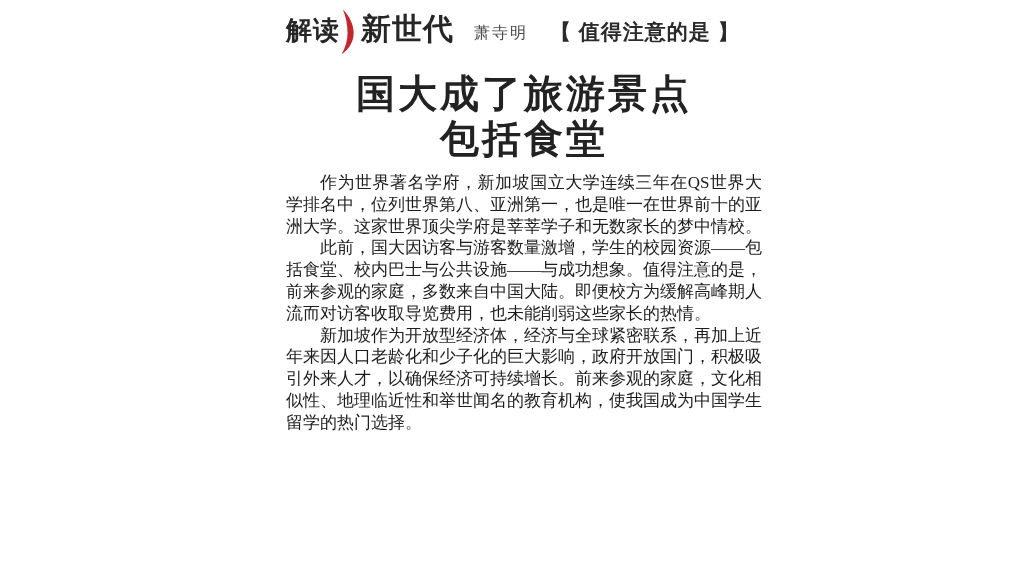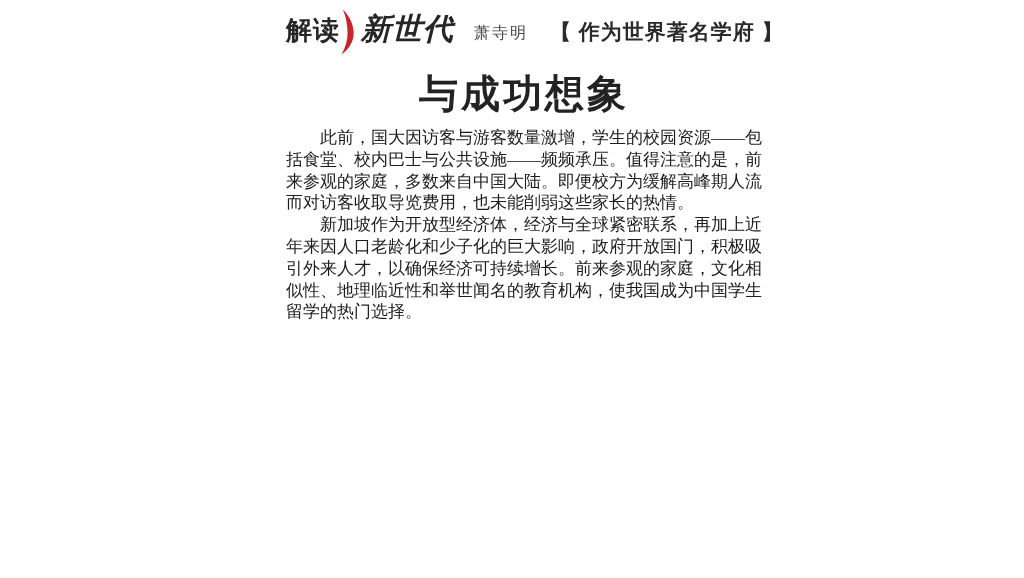--- a/index.html
+++ b/index.html
@@ -44,21 +44,20 @@
   }
   .logo-paren {
     margin: 0 5px 0 1px;
     flex: none;
   }
   .logo-part2 {
     font-size: 30px;
     line-height: 1.2;
     padding-top: 2px;
     letter-spacing: 1px;
-    font-style: italic;
   }
   .author {
     font-family: Liberation Serif, serif;
     font-size: 16px;
     color: #4a4a4a;
     margin-left: 20px;
     padding-top: 14px;
     letter-spacing: 2px;
   }
   .section-label {
@@ -105,26 +104,28 @@
       <div class="logo">
         <span class="logo-part1">解读</span>
         <span class="logo-paren">
           <svg width="15" height="46" viewBox="0 0 16 48" aria-hidden="true">
             <path d="M2,0 C9,7 13.5,16 13.5,25 C13.5,34 9,42 0.5,48 C5,40 7,32.5 7,25 C7,16 5,7 2,0 Z" fill="#c4262c"></path>
           </svg>
         </span>
         <span class="logo-part2">新世代</span>
       </div>
       <div class="author">萧寺明</div>
-      <div class="section-label">【 作为世界著名学府 】</div>
+      <div class="section-label">【 值得注意的是 】</div>
     </div>
 
     <h1 class="headline">
-      <div>与成功想象</div>
+      <div>国大成了旅游景点</div>
+      <div>包括食堂</div>
     </h1>
 
     <div class="article-body">
-      <p>此前，国大因访客与游客数量激增，学生的校园资源——包括食堂、校内巴士与公共设施——频频承压。值得注意的是，前来参观的家庭，多数来自中国大陆。即便校方为缓解高峰期人流而对访客收取导览费用，也未能削弱这些家长的热情。</p>
+      <p>作为世界著名学府，新加坡国立大学连续三年在QS世界大学排名中，位列世界第八、亚洲第一，也是唯一在世界前十的亚洲大学。这家世界顶尖学府是莘莘学子和无数家长的梦中情校。</p>
+      <p>此前，国大因访客与游客数量激增，学生的校园资源——包括食堂、校内巴士与公共设施——与成功想象。值得注意的是，前来参观的家庭，多数来自中国大陆。即便校方为缓解高峰期人流而对访客收取导览费用，也未能削弱这些家长的热情。</p>
       <p>新加坡作为开放型经济体，经济与全球紧密联系，再加上近年来因人口老龄化和少子化的巨大影响，政府开放国门，积极吸引外来人才，以确保经济可持续增长。前来参观的家庭，文化相似性、地理临近性和举世闻名的教育机构，使我国成为中国学生留学的热门选择。</p>
     </div>
 
   </div>
 </div>
 
 </body></html>

